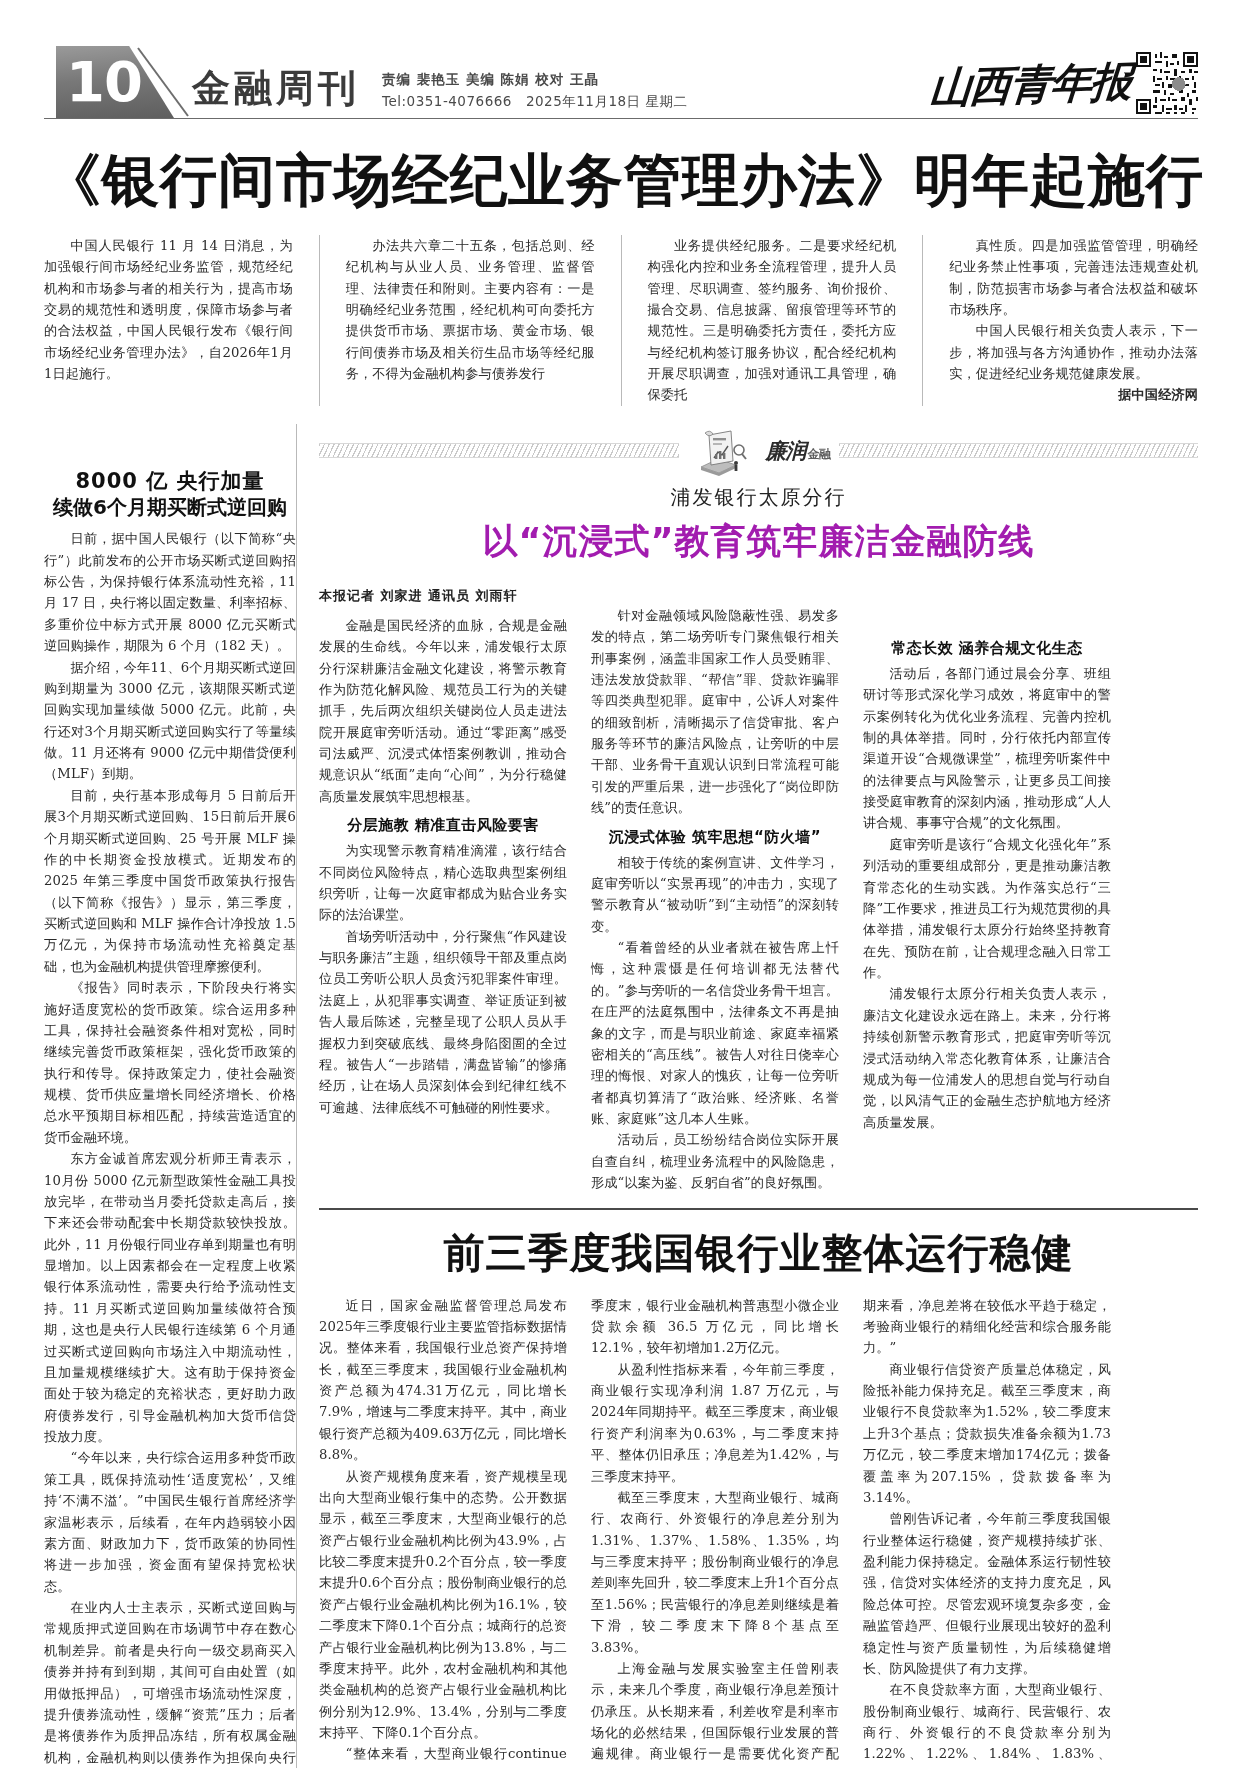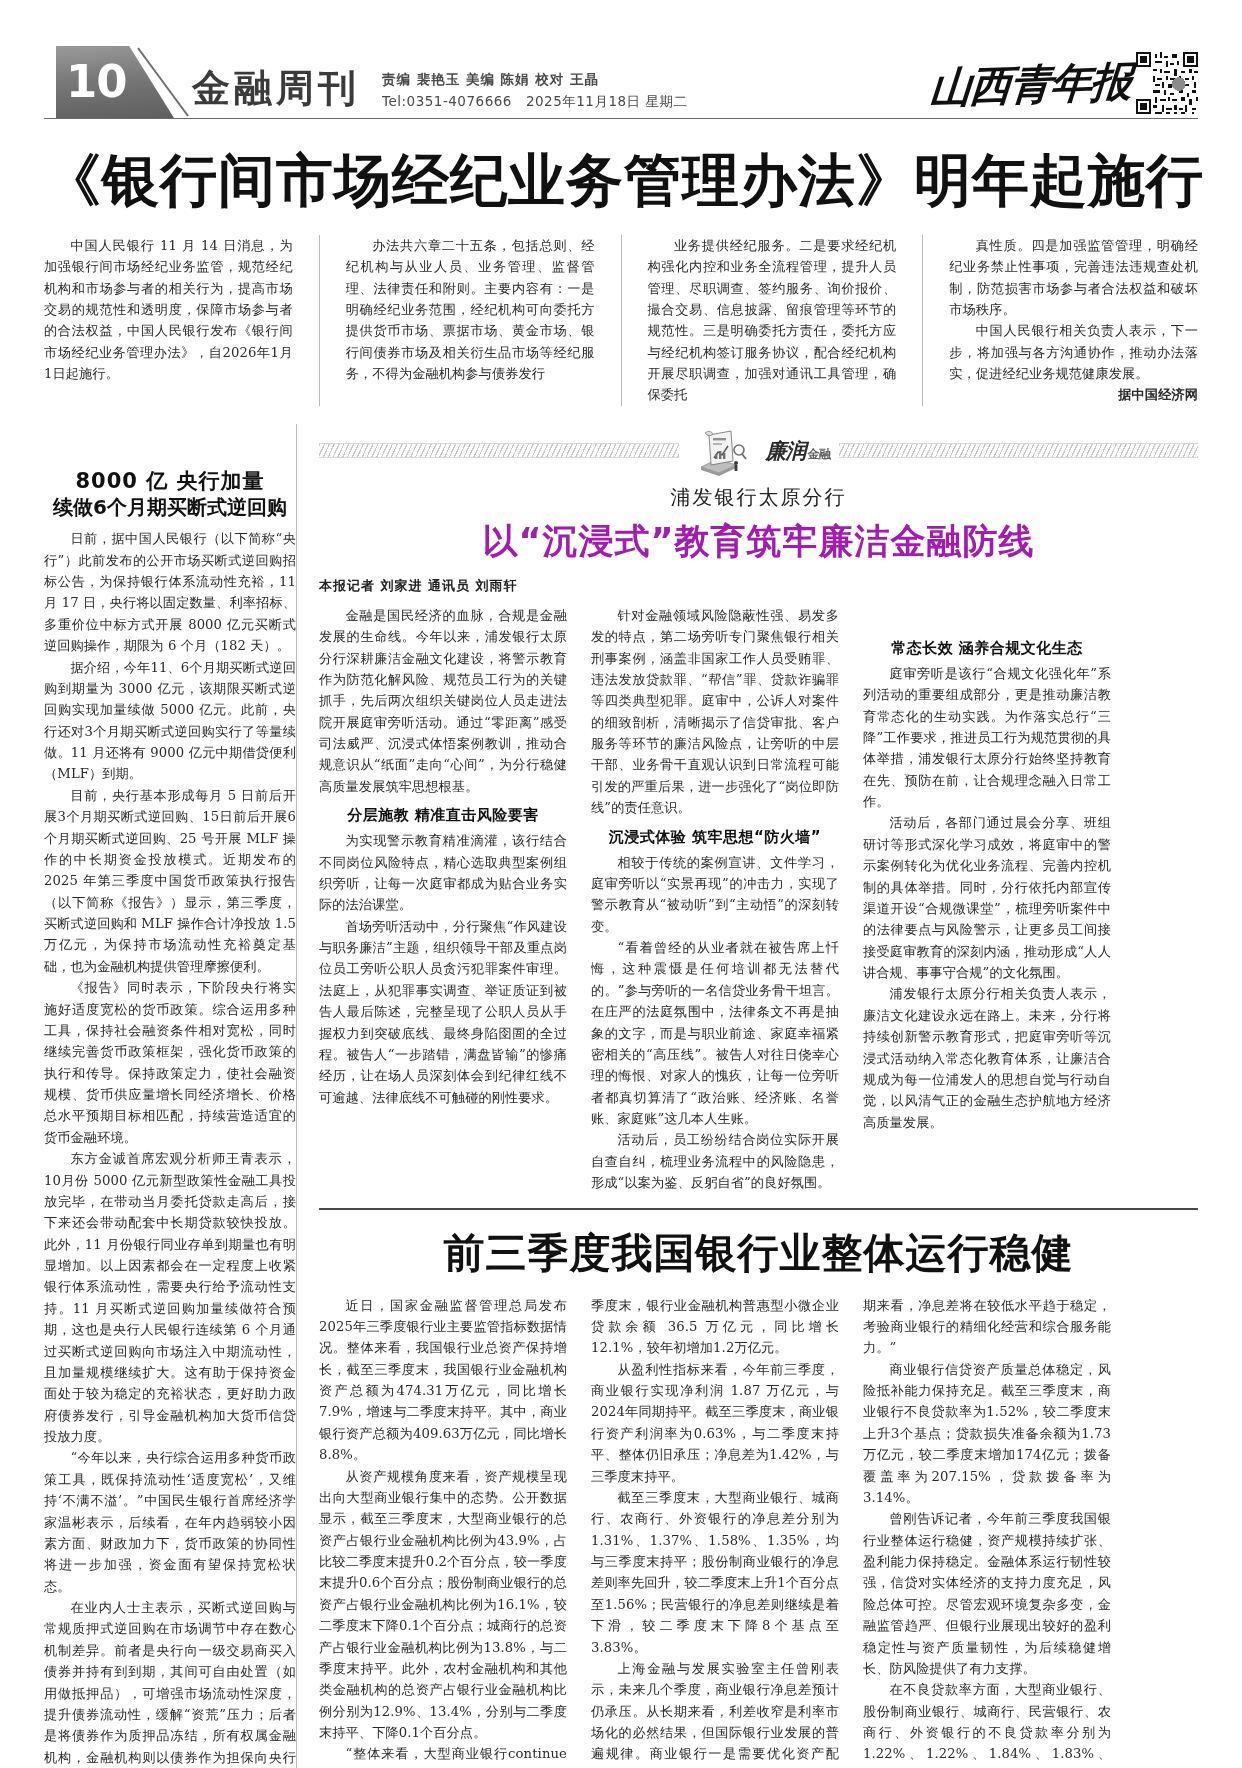--- a/index.html
+++ b/index.html
@@ -43,21 +43,21 @@
     left: 12px; top: 0;
     width: 118px; height: 72px;
     background: linear-gradient(175deg,#9a9a9a 0%, #787878 45%, #5e5e5e 100%);
     clip-path: polygon(0 0, 62% 0, 100% 100%, 0% 100%);
   }
   .folio-num {
     position: absolute;
     left: 22px; top: 8px;
     font-family: "DejaVu Sans", sans-serif;
     font-weight: bold;
-    font-size: 45px;
+    font-size: 56px;
     color: #ffffff;
     letter-spacing: -1px;
     line-height: 56px;
   }
   .folio-diag {
     position: absolute;
     left: 92px; top: 0;
     width: 64px; height: 72px;
   }
   .section-name {
@@ -249,21 +249,21 @@
     letter-spacing: 1px;
     margin-top: 7px;
     white-space: nowrap;
   }
   .byline {
     font-family: "DejaVu Sans", sans-serif;
     font-weight: bold;
     font-size: 13px;
     color: #222;
     letter-spacing: 1px;
-    margin-top: 8px;
+    margin-top: 18px;
   }
 
   .art2-cols {
     display: flex;
     gap: 24px;
     margin-top: 4px;
   }
   .art2-cols .body-col { width: 248px; }
 
   
@@ -475,22 +475,22 @@
         <div class="body-col">
           <p style="margin-top:36px">针对金融领域风险隐蔽性强、易发多发的特点，第二场旁听专门聚焦银行相关刑事案例，涵盖非国家工作人员受贿罪、违法发放贷款罪、“帮信”罪、贷款诈骗罪等四类典型犯罪。庭审中，公诉人对案件的细致剖析，清晰揭示了信贷审批、客户服务等环节的廉洁风险点，让旁听的中层干部、业务骨干直观认识到日常流程可能引发的严重后果，进一步强化了“岗位即防线”的责任意识。</p>
           <div class="subhead">沉浸式体验  筑牢思想“防火墙”</div>
           <p>相较于传统的案例宣讲、文件学习，庭审旁听以“实景再现”的冲击力，实现了警示教育从“被动听”到“主动悟”的深刻转变。</p>
           <p>“看着曾经的从业者就在被告席上忏悔，这种震慑是任何培训都无法替代的。”参与旁听的一名信贷业务骨干坦言。在庄严的法庭氛围中，法律条文不再是抽象的文字，而是与职业前途、家庭幸福紧密相关的“高压线”。被告人对往日侥幸心理的悔恨、对家人的愧疚，让每一位旁听者都真切算清了“政治账、经济账、名誉账、家庭账”这几本人生账。</p>
           <p>活动后，员工纷纷结合岗位实际开展自查自纠，梳理业务流程中的风险隐患，形成“以案为鉴、反躬自省”的良好氛围。</p>
         </div>
 
         <div class="body-col">
           <div class="subhead" style="margin-top:70px">常态长效  涵养合规文化生态</div>
+          <p>活动后，各部门通过晨会分享、班组研讨等形式深化学习成效，将庭审中的警示案例转化为优化业务流程、完善内控机制的具体举措。同时，分行依托内部宣传渠道开设“合规微课堂”，梳理旁听案件中的法律要点与风险警示，让更多员工间接接受庭审教育的深刻内涵，推动形成“人人讲合规、事事守合规”的文化氛围。</p>
           <p>庭审旁听是该行“合规文化强化年”系列活动的重要组成部分，更是推动廉洁教育常态化的生动实践。为作落实总行“三降”工作要求，推进员工行为规范贯彻的具体举措，浦发银行太原分行始终坚持教育在先、预防在前，让合规理念融入日常工作。</p>
-          <p>活动后，各部门通过晨会分享、班组研讨等形式深化学习成效，将庭审中的警示案例转化为优化业务流程、完善内控机制的具体举措。同时，分行依托内部宣传渠道开设“合规微课堂”，梳理旁听案件中的法律要点与风险警示，让更多员工间接接受庭审教育的深刻内涵，推动形成“人人讲合规、事事守合规”的文化氛围。</p>
           <p>浦发银行太原分行相关负责人表示，廉洁文化建设永远在路上。未来，分行将持续创新警示教育形式，把庭审旁听等沉浸式活动纳入常态化教育体系，让廉洁合规成为每一位浦发人的思想自觉与行动自觉，以风清气正的金融生态护航地方经济高质量发展。</p>
         </div>
       </div>
 
       <div class="rule-thick"></div>
       <div class="art3-headline">前三季度我国银行业整体运行稳健</div>
 
       <div class="art3-cols">
         <div class="body-col">
           <p>近日，国家金融监督管理总局发布2025年三季度银行业主要监管指标数据情况。整体来看，我国银行业总资产保持增长，截至三季度末，我国银行业金融机构资产总额为474.31万亿元，同比增长7.9%，增速与二季度末持平。其中，商业银行资产总额为409.63万亿元，同比增长8.8%。</p>

